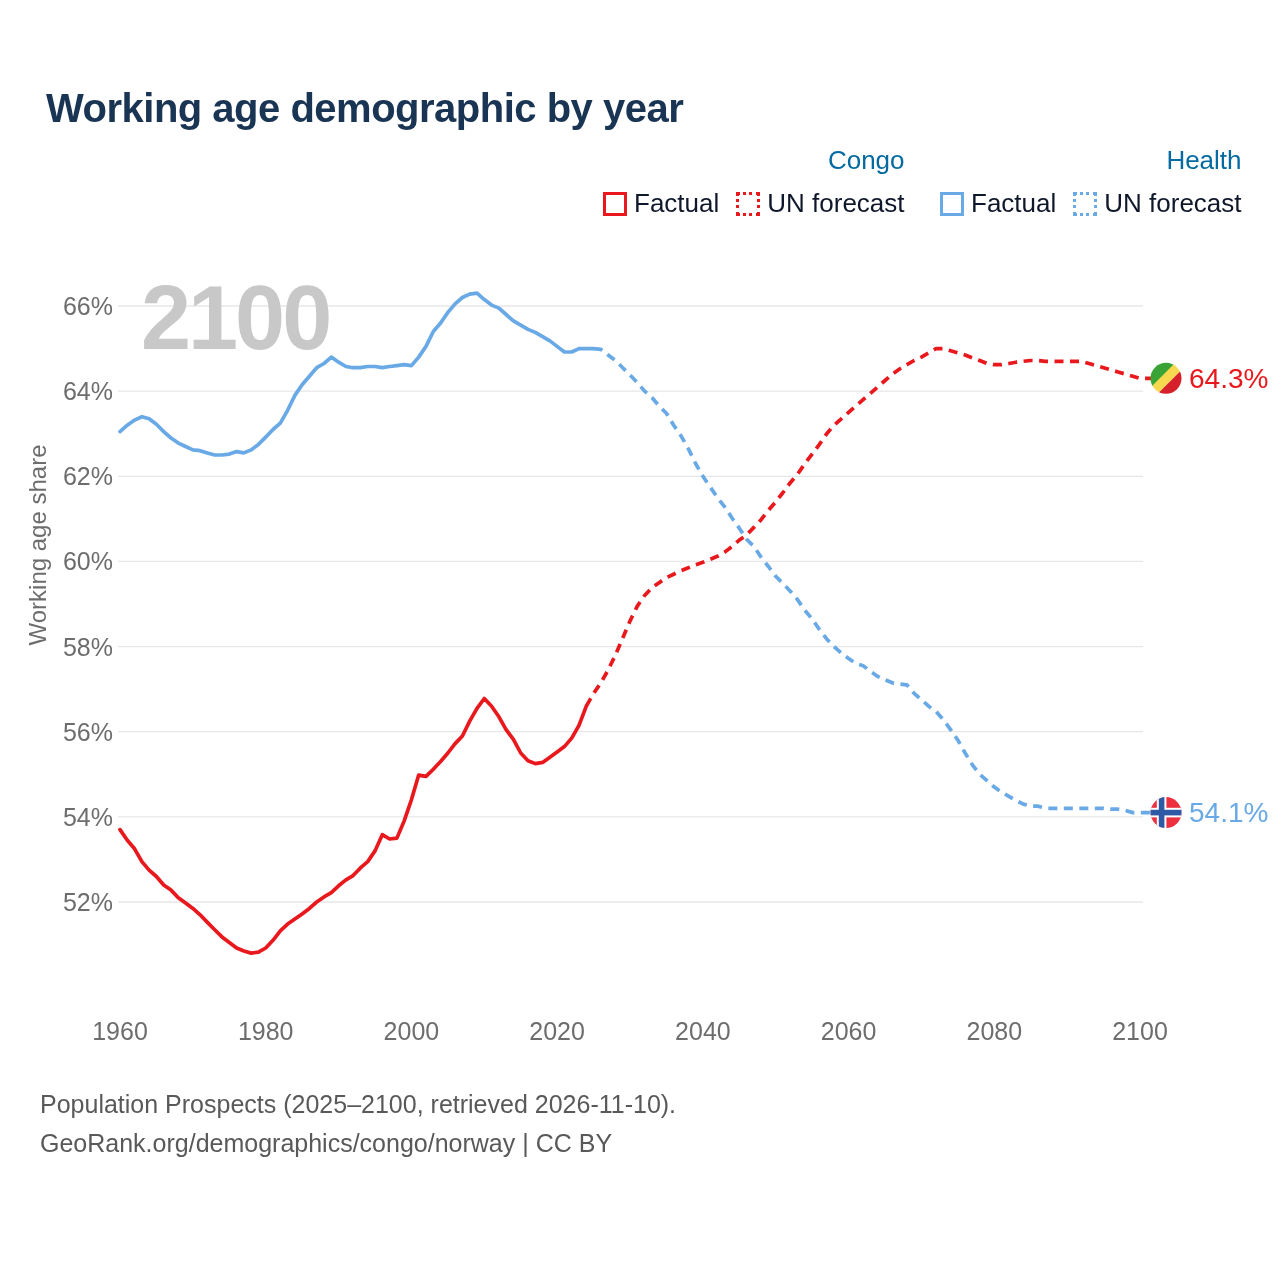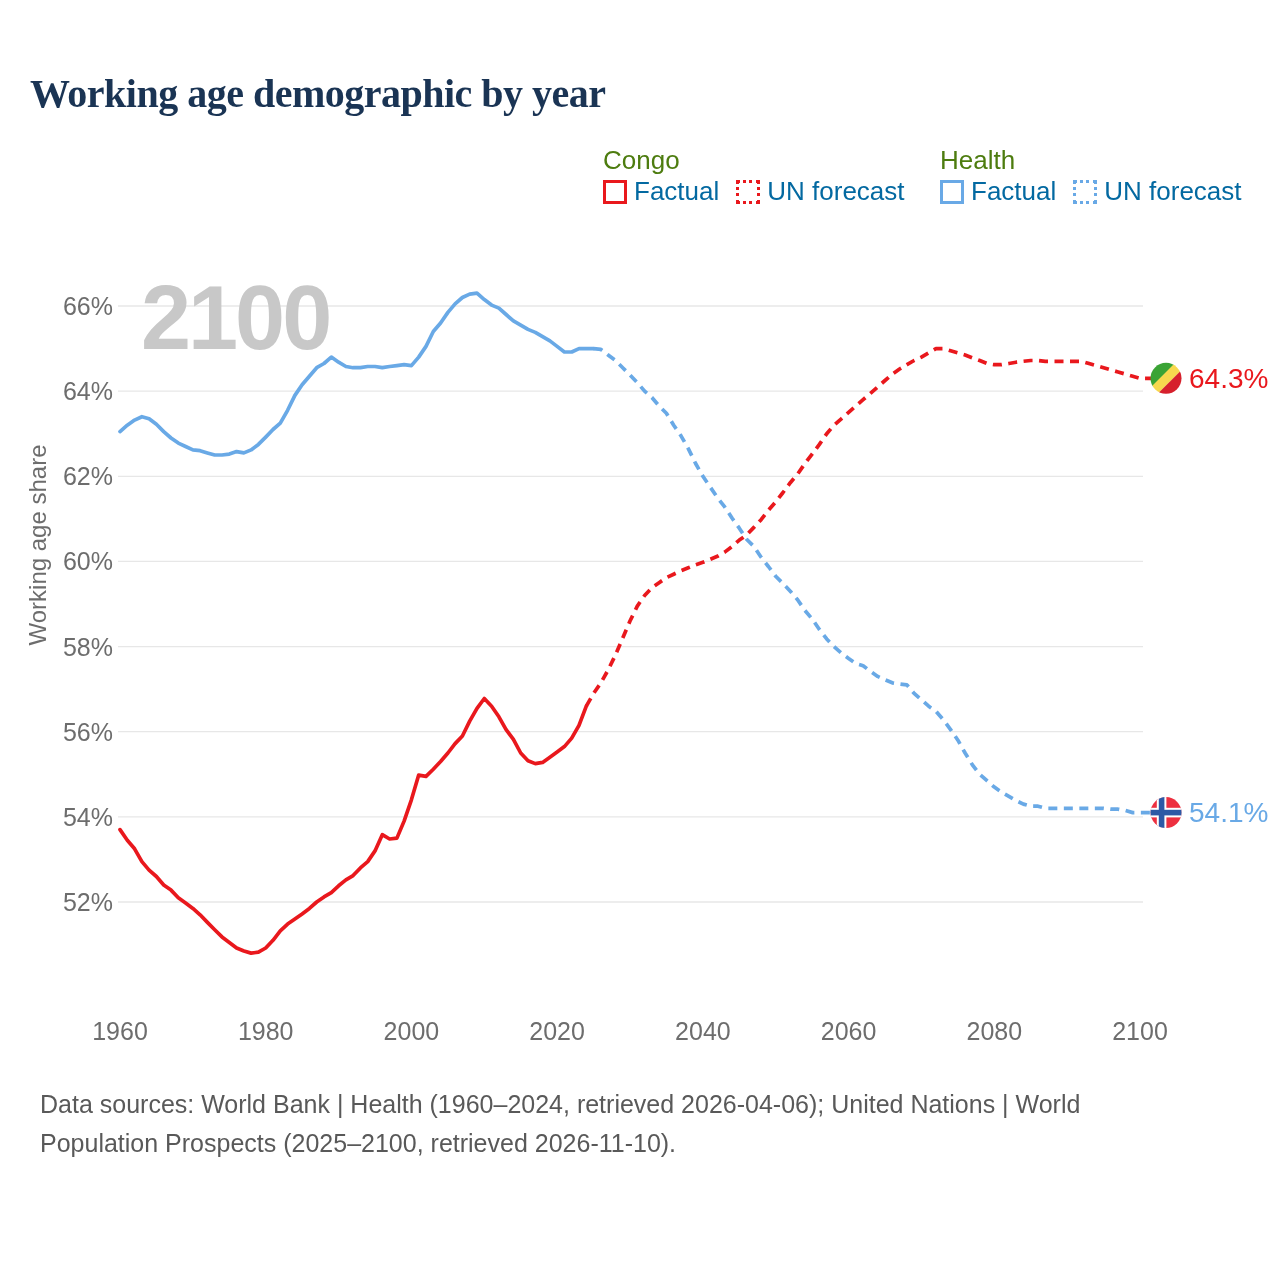--- a/index.html
+++ b/index.html
@@ -1,31 +1,31 @@
 <!DOCTYPE html>
 <html><head>
 <meta charset="utf-8">
 <style>
   html,body{margin:0;padding:0;background:#fff;}
   .page{position:relative;width:1280px;height:1280px;background:#ffffff;overflow:hidden;
         font-family:"Liberation Sans", sans-serif;}
-  .page-title{position:absolute;left:30px;top:70px;margin:0;font-size:40px;font-weight:700;
-              color:#1a3454;letter-spacing:-0.5px;font-family:Liberation Serif, serif;}
+  .page-title{position:absolute;left:30px;top:70px;margin:16px;font-size:40px;font-weight:700;
+              color:#1a3454;letter-spacing:-0.5px;}
   .legend-group{position:absolute;top:145px;}
   .legend-group.g0{left:603px;}
   .legend-group.g1{left:940px;}
-  .legend-country{font-size:26px;color:#4d7c0f;}
+  .legend-country{font-size:26px;color:#0369a1;margin-bottom:12px;text-align:right;}
   .legend-items{display:flex;align-items:center;gap:17px;}
   .legend-item{display:flex;align-items:center;}
   .swatch{width:24px;height:24px;box-sizing:border-box;background:#fff;display:inline-block;}
   .swatch.solid{border-width:3px;border-style:solid;}
   .swatch.dotted{border-width:3px;border-style:dotted;}
   .swatch.red{border-color:#e9181d;}
   .swatch.blue{border-color:#69a9e6;}
-  .legend-label{font-size:26px;color:#0369a1;margin-left:7px;}
+  .legend-label{font-size:26px;color:#0f172a;margin-left:7px;}
   .chart-svg{position:absolute;left:0;top:0;}
   .footer{position:absolute;left:40px;top:1085px;width:1180px;font-size:25px;line-height:39px;
           color:#595959;}
 </style>
 </head>
 <body>
 
 <div class="page">
 
   <h1 class="page-title">Working age demographic by year</h1>
@@ -108,17 +108,17 @@
         <rect x="1150" y="796.5999999999999" width="36" height="36" fill="#ed3040"></rect>
         <rect x="1156.8" y="796.5999999999999" width="9.6" height="36" fill="#ffffff"></rect>
         <rect x="1150" y="807.8" width="36" height="9.6" fill="#ffffff"></rect>
         <rect x="1158.8" y="796.5999999999999" width="5.6" height="36" fill="#2d59a5"></rect>
         <rect x="1150" y="809.8" width="36" height="5.6" fill="#2d59a5"></rect>
       </g>
       <text x="1189" y="822.1" fill="#69a9e6" font-size="28" font-family="&quot;Liberation Sans&quot;, sans-serif">54.1%</text>
     </svg>
 
   <div class="footer">
-    <div>Data sources: World Bank | Health (1960–2024, retrieved 2026-04-06); United Nations | World</div>
     <div>Population Prospects (2025–2100, retrieved 2026-11-10).</div>
+    <div>GeoRank.org/demographics/congo/norway | CC BY</div>
   </div>
 
 </div>
 
 </body></html>

